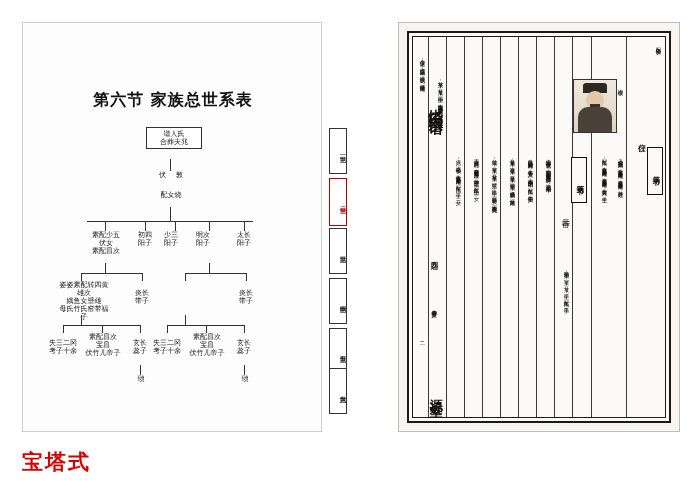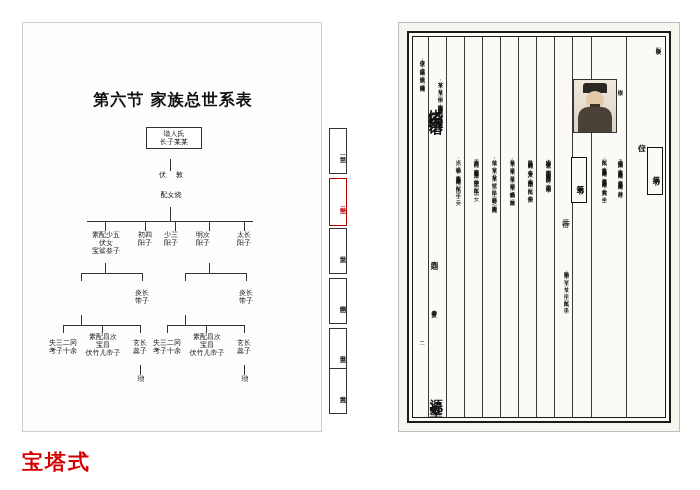--- a/index.html
+++ b/index.html
@@ -229,59 +229,62 @@
     <div class="gen-col">
       <div class="gen-box" style="top:105px; height:40px;">第一世</div>
       <div class="gen-box hl" style="top:155px; height:42px;">第二世</div>
       <div class="gen-box" style="top:205px; height:40px;">第三世</div>
       <div class="gen-box" style="top:255px; height:40px;">第四世</div>
       <div class="gen-box" style="top:305px; height:40px;">第五世</div>
       <div class="gen-box" style="top:345px; height:40px;">第六世</div>
     </div>
 
     <div class="node boxed" style="left:123px; top:104px; width:48px;">谱人氏
-长子某某</div>
+合葬夫兆</div>
 
     <div class="vline" style="left:147px; top:136px; height:12px;"></div>
 
     <div class="node" style="left:136px; top:148px;">伏</div>
     <div class="node" style="left:153px; top:148px;">敦</div>
     <div class="node" style="left:131px; top:168px; width:34px;">配女烧</div>
 
     <div class="vline" style="left:147px; top:184px; height:14px;"></div>
 
     <div class="hline" style="left:64px; top:198px; width:166px;"></div>
     <div class="vline" style="left:82px;  top:198px; height:10px;"></div>
     <div class="vline" style="left:122px; top:198px; height:10px;"></div>
     <div class="vline" style="left:152px; top:198px; height:10px;"></div>
     <div class="vline" style="left:186px; top:198px; height:10px;"></div>
     <div class="vline" style="left:221px; top:198px; height:10px;"></div>
 
     <div class="node" style="left:62px;  top:208px; width:42px;">素配少五
 伏女
-宝鲨叁子</div>
+素配昌次</div>
     <div class="node" style="left:110px; top:208px; width:24px;">初四
 阳子</div>
     <div class="node" style="left:136px; top:208px; width:24px;">少三
 阳子</div>
     <div class="node" style="left:168px; top:208px; width:24px;">明次
 阳子</div>
     <div class="node" style="left:209px; top:208px; width:24px;">太长
 阳子</div>
 
     <div class="vline" style="left:82px;  top:240px; height:10px;"></div>
     <div class="vline" style="left:186px; top:240px; height:10px;"></div>
 
     <div class="hline" style="left:58px;  top:250px; width:62px;"></div>
     <div class="hline" style="left:162px; top:250px; width:62px;"></div>
     <div class="vline" style="left:58px;  top:250px; height:8px;"></div>
     <div class="vline" style="left:119px; top:250px; height:8px;"></div>
     <div class="vline" style="left:162px; top:250px; height:8px;"></div>
     <div class="vline" style="left:223px; top:250px; height:8px;"></div>
 
+    <div class="node" style="left:34px;  top:258px; width:54px;">姿姿素配转四黄雄次
+娥鱼女壁雄
+母氏竹氏窑带福子</div>
     <div class="node" style="left:107px; top:266px; width:24px;">炎长
 带子</div>
     <div class="node" style="left:211px; top:266px; width:24px;">炎长
 带子</div>
 
     <div class="vline" style="left:58px;  top:292px; height:10px;"></div>
     <div class="vline" style="left:162px; top:292px; height:10px;"></div>
 
     <div class="hline" style="left:40px;  top:302px; width:78px;"></div>
     <div class="hline" style="left:144px; top:302px; width:78px;"></div>

